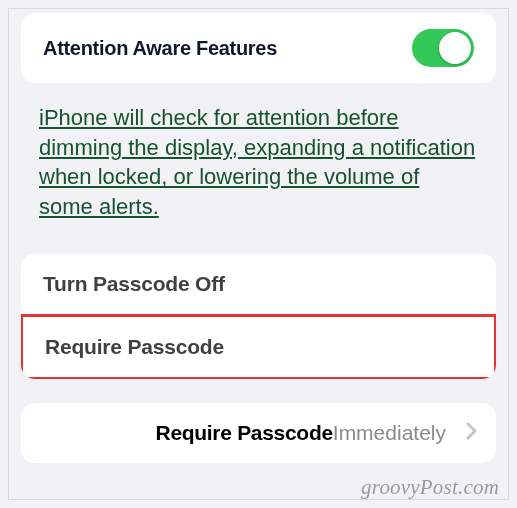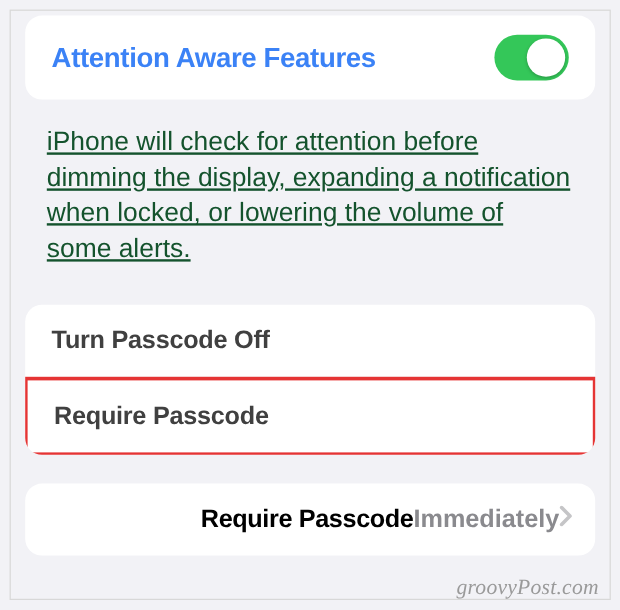--- a/index.html
+++ b/index.html
@@ -28,23 +28,23 @@
       overflow: hidden;
     }
     .row {
       display: flex;
       align-items: center;
       justify-content: space-between;
       padding: 16px 22px;
       min-height: 60px;
     }
     .row-title {
-      font-size: 23px;
+      font-size: 20px;
       font-weight: 700;
-      color: #3b82f6;
+      color: #0f172a;
       letter-spacing: -0.3px;
     }
     .toggle {
       width: 62px;
       height: 38px;
       background: #34c759;
       border-radius: 20px;
       position: relative;
       flex-shrink: 0;
     }
@@ -91,37 +91,36 @@
     }
     .setting-label {
       font-size: 21px;
       font-weight: 700;
       color: #000;
       letter-spacing: -0.3px;
     }
     .setting-value-wrap {
       display: flex;
       align-items: center;
-      gap: 0;
-      font-weight: bold;
+      gap: 20px;
     }
     .setting-value {
       font-size: 21px;
       color: #8a8a8e;
     }
     .chevron {
       color: #c5c5c7;
     }
     .watermark {
       position: absolute;
       right: 18px;
       bottom: 8px;
       font-family: Georgia, 'Times New Roman', serif;
       font-style: italic;
-      font-size: 18px;
+      font-size: 21px;
       color: #9a9a9a;
       letter-spacing: 0.2px;
     }
     .section-top {
       margin-top: 4px;
     }
     .section-middle {
       margin-top: 14px;
       position: relative;
     }

